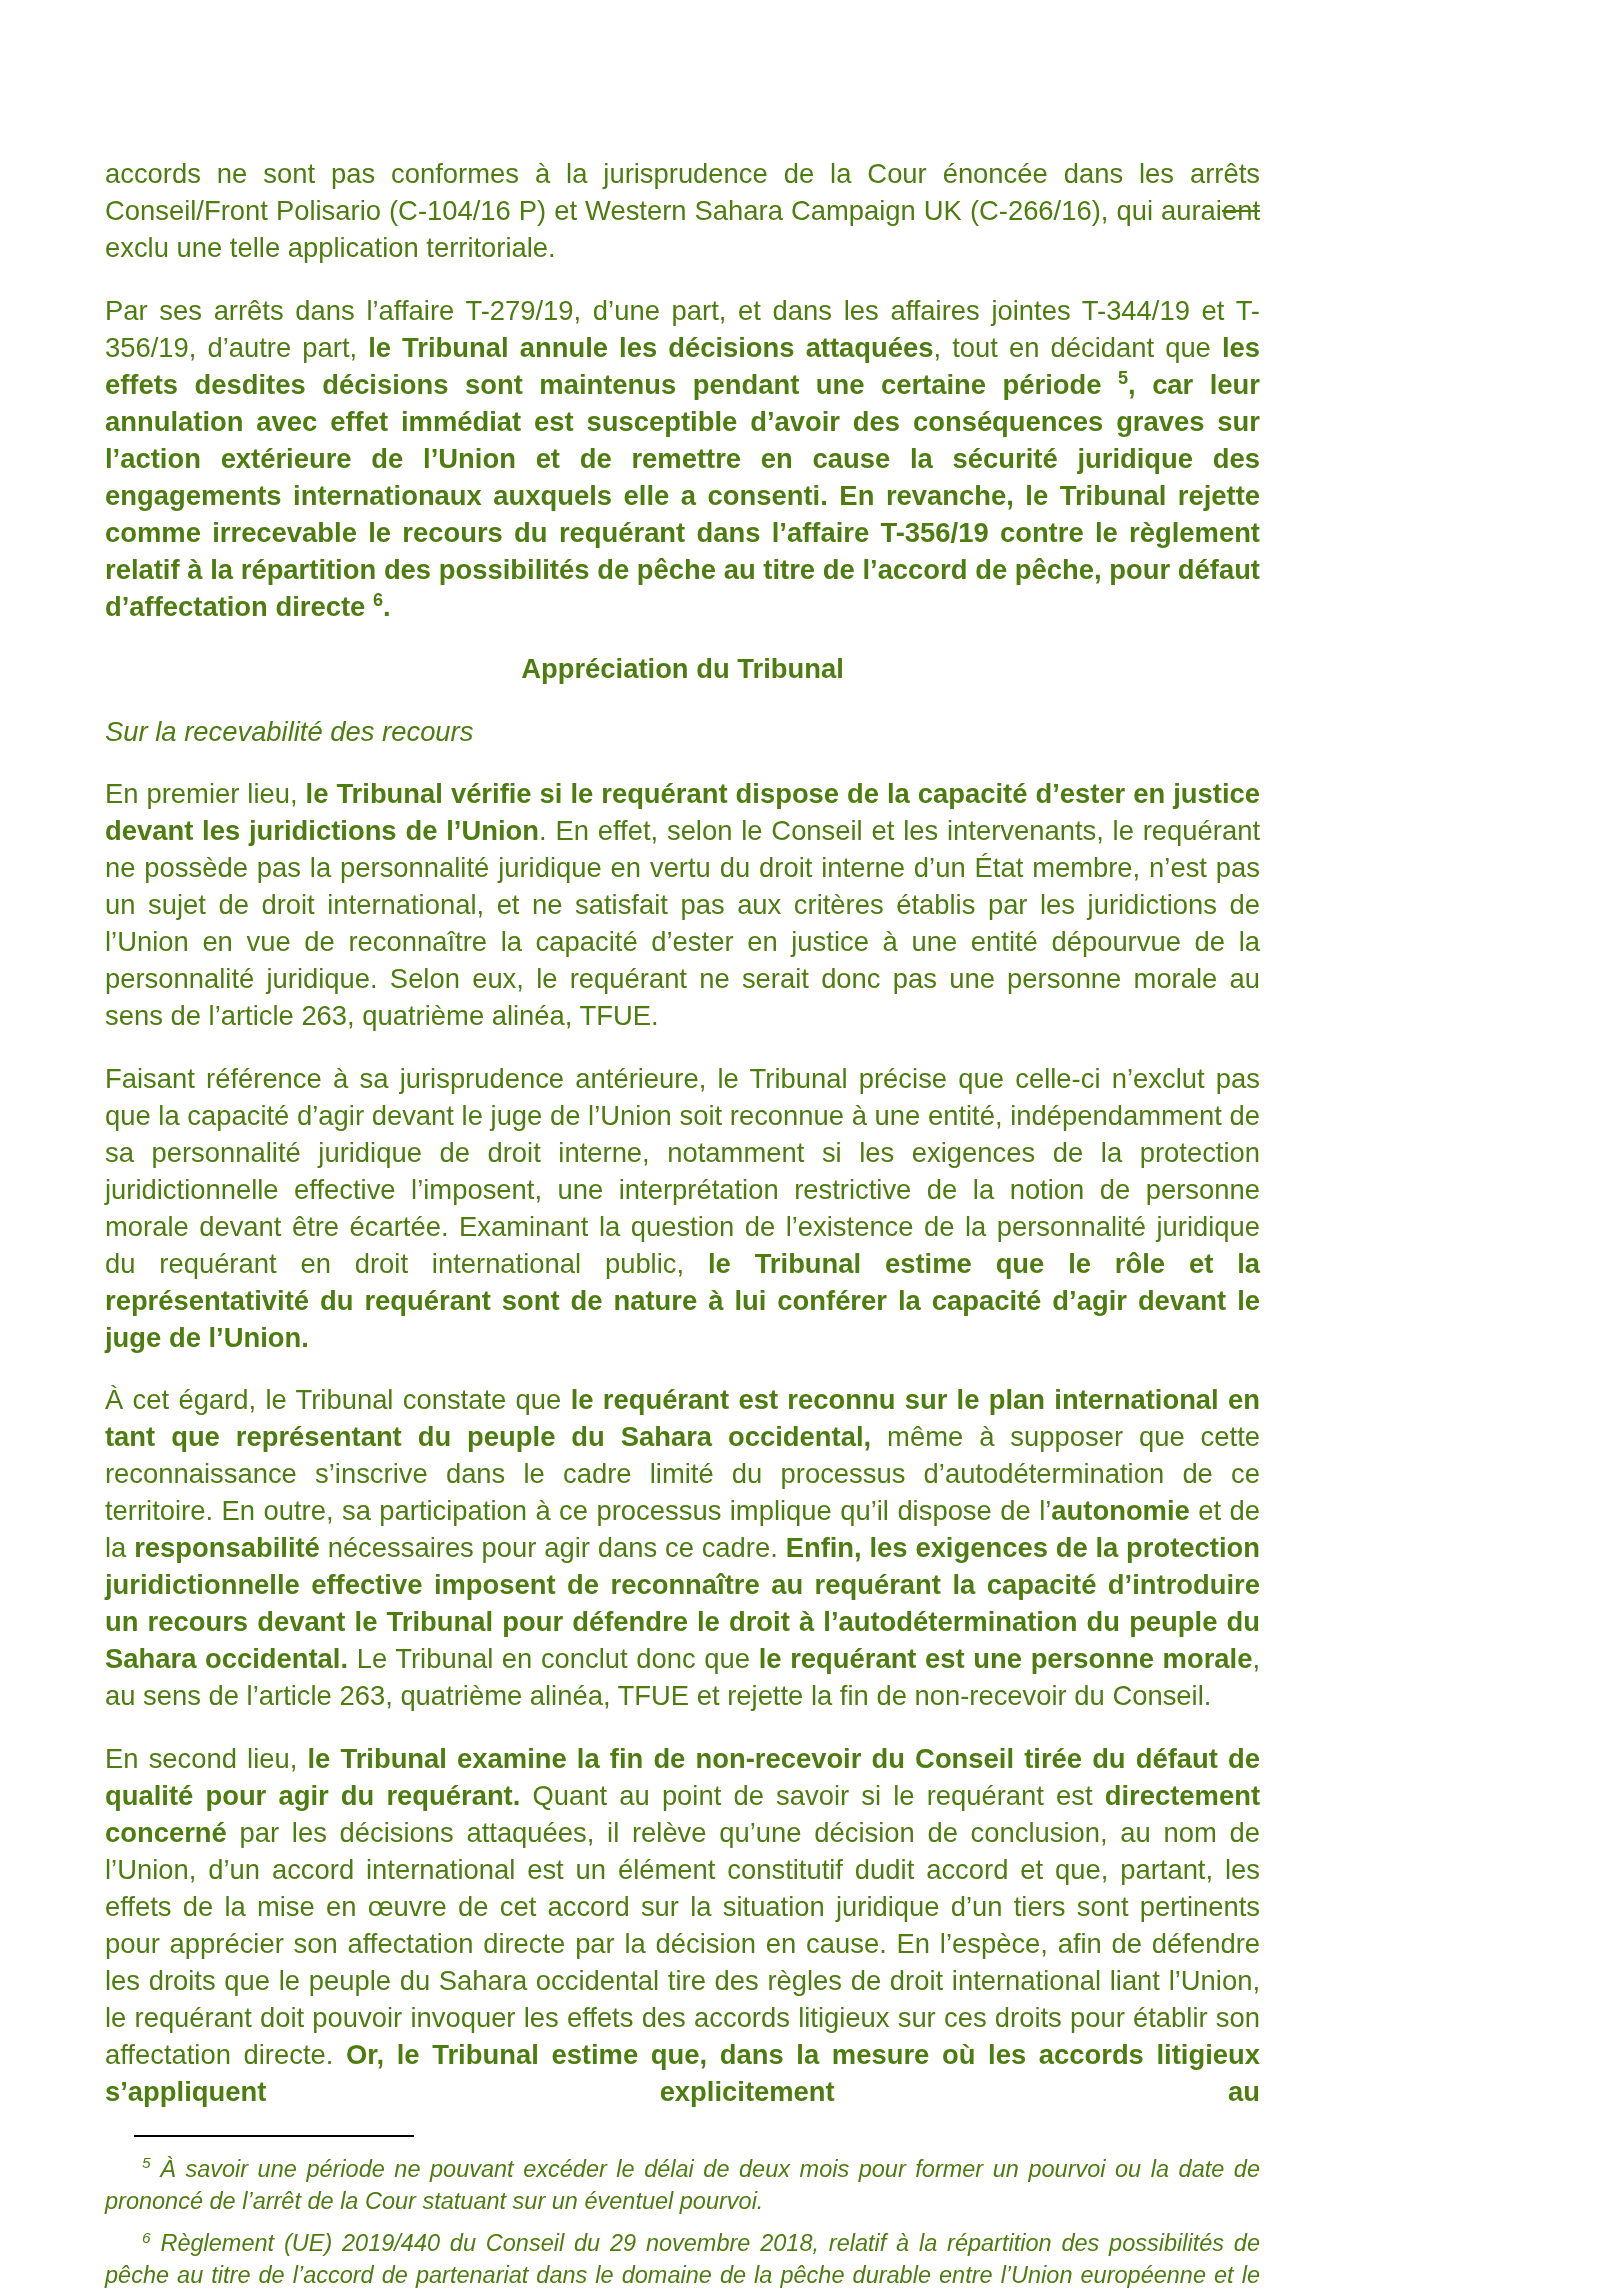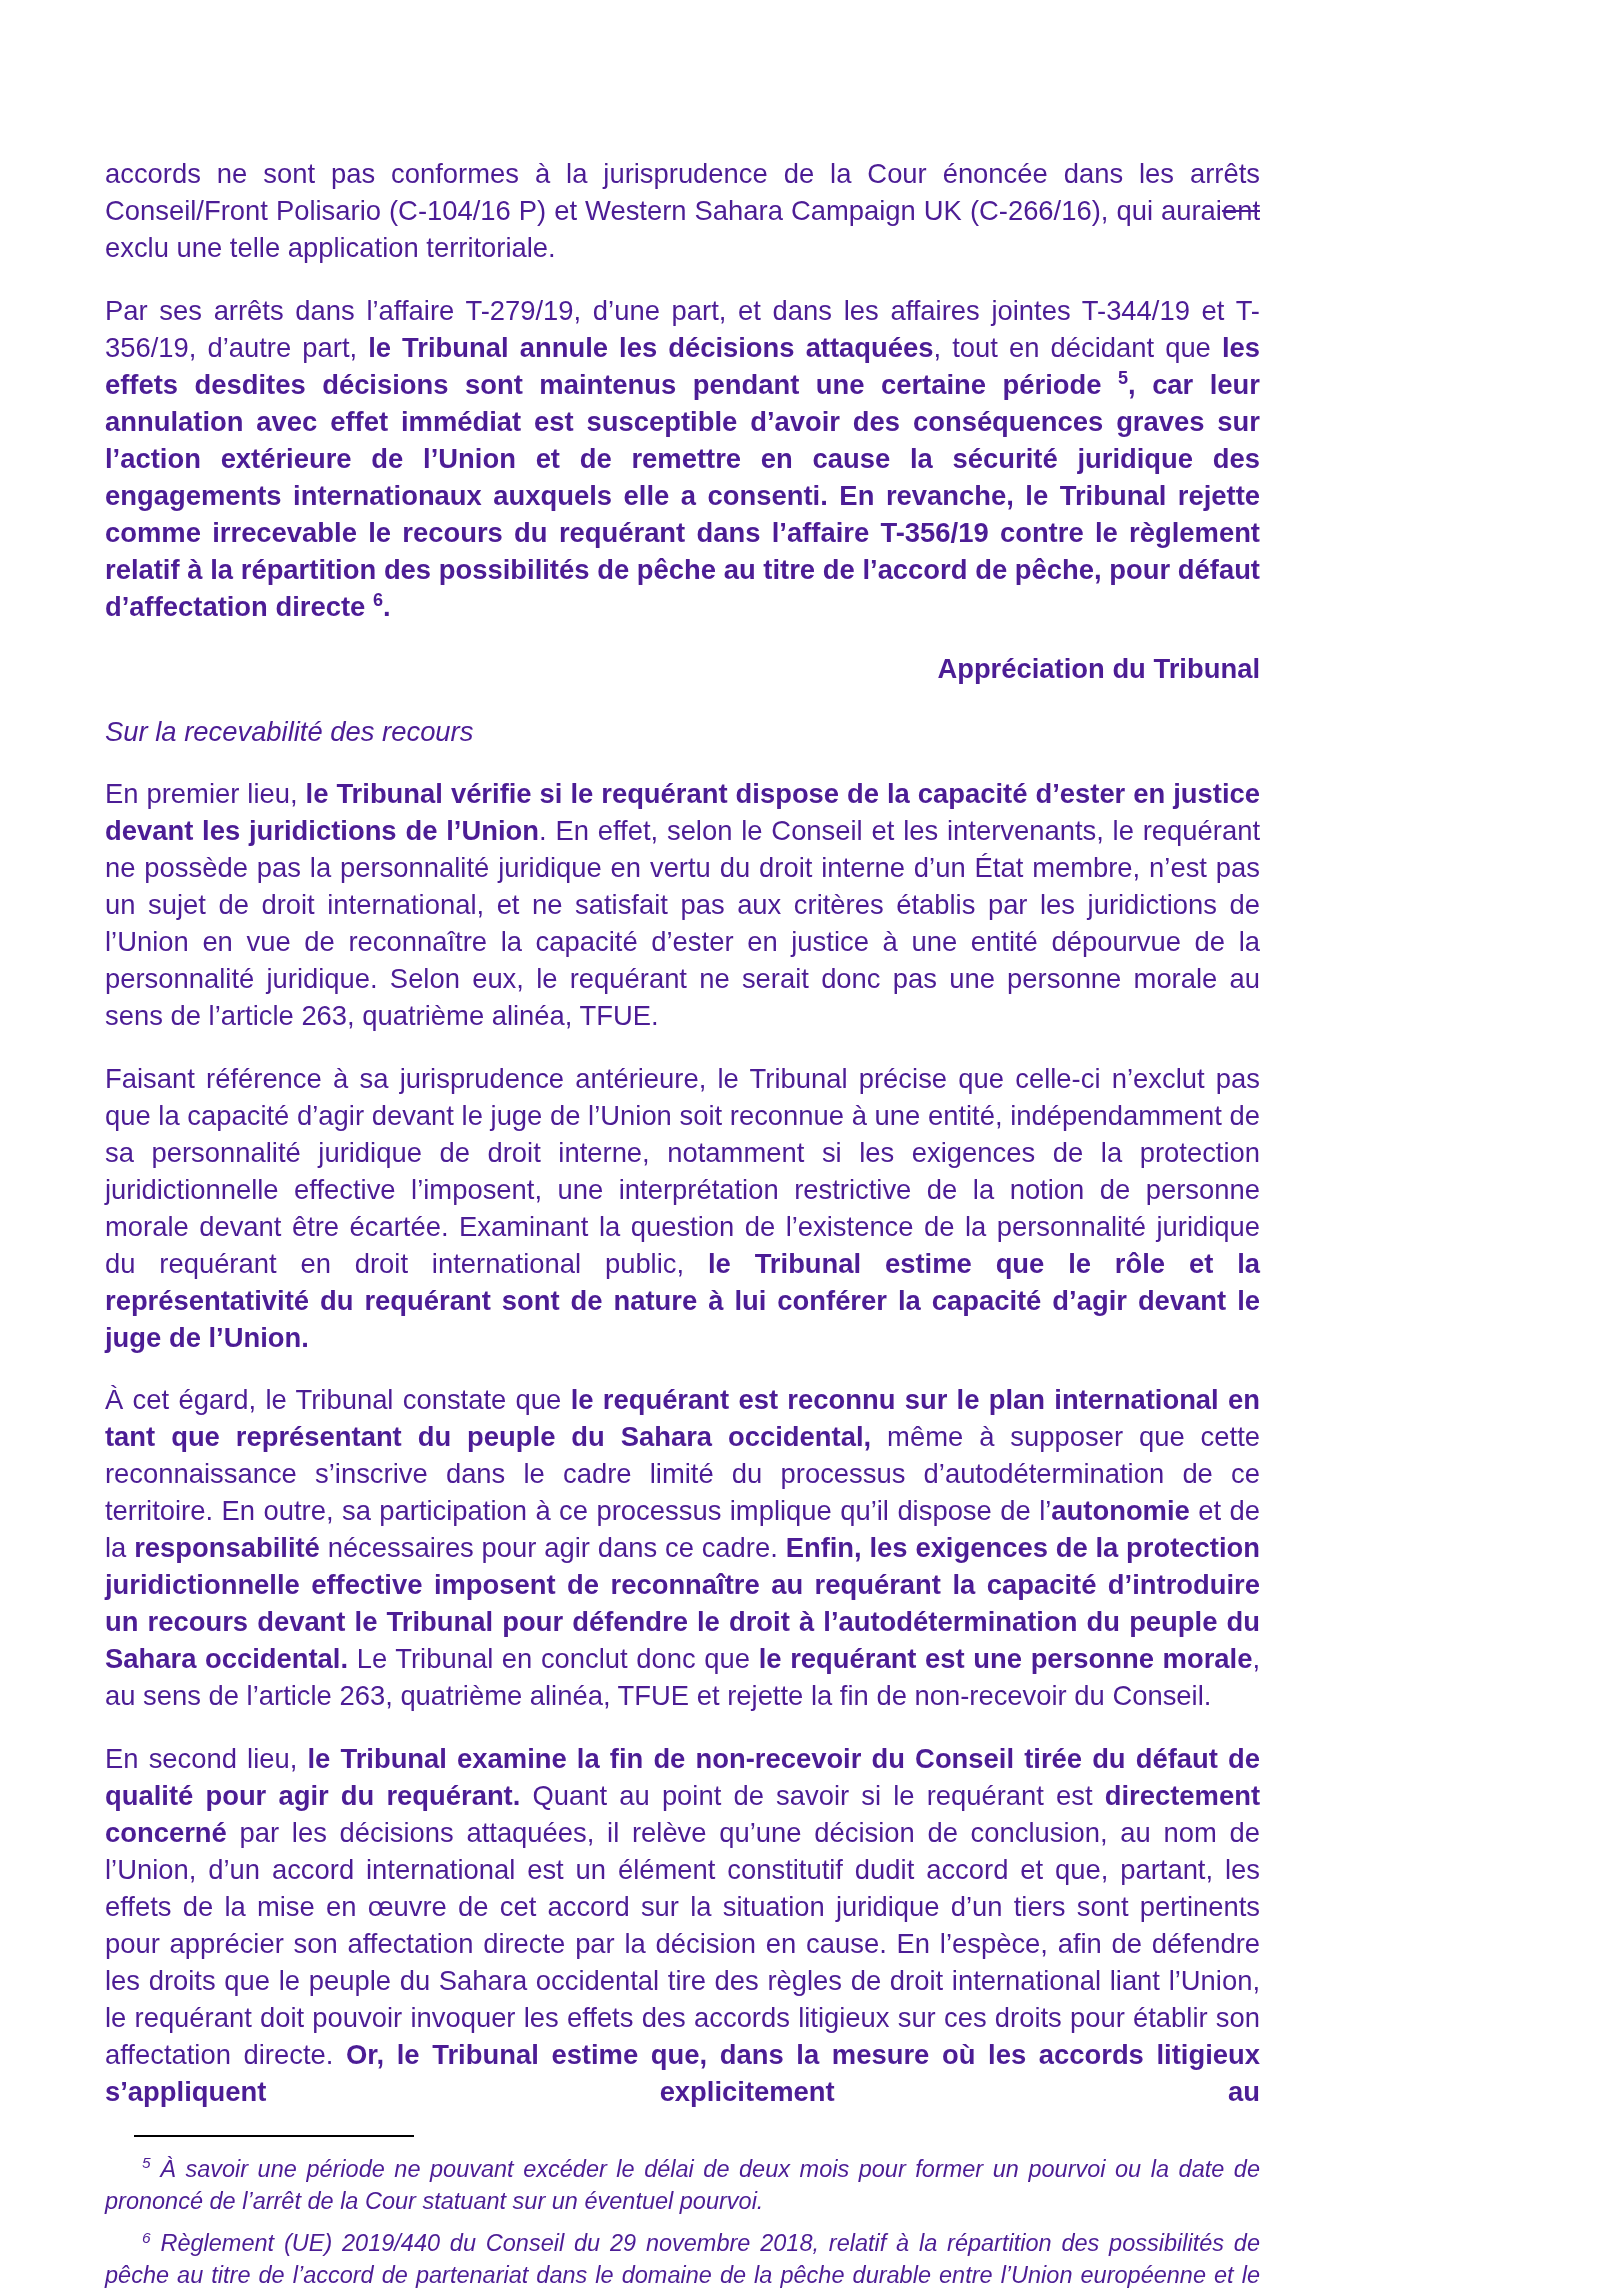--- a/index.html
+++ b/index.html
@@ -2,28 +2,28 @@
 <html lang="fr"><head>
 <meta charset="utf-8">
 <style>
   html,body{margin:0;padding:0;background:#fff;}
   body{width:1621px;height:2293px;overflow:hidden;}
   .page{
     box-sizing:border-box;
     width:1364px;height:2293px;
     padding:155px 104px 39px 105px;
     background:#ffffff;
-    color:#4c1d95;
+    color:#4d7c0f;
     font-family:"Liberation Sans","DejaVu Sans",sans-serif;
     font-size:27.4px;
     line-height:37px;
   }
   p.body-par{margin:0 0 25.5px 0;text-align:justify;}
   p.body-par.justify-last{text-align-last:justify;}
-  p.heading{margin:0 0 25.5px 0;text-align:right;font-weight:bold;}
+  p.heading{margin:0 0 25.5px 0;text-align:center;font-weight:bold;}
   p.subheading{margin:0 0 25.5px 0;text-align:left;font-style:italic;}
   .b{font-weight:bold;}
   .i{font-style:italic;}
   .s{text-decoration:line-through;}
   sup.ref{font-size:66%;line-height:0;vertical-align:baseline;position:relative;top:-0.55em;}
   .footnotes{margin-top:9.8px;font-size:23.5px;line-height:32px;font-style:italic;}
   .fn-separator{width:280px;margin:0 0 15.7px 29px;border-top:2.9px solid #000;}
   p.footnote{margin:0 0 10.8px 0;text-align:justify;text-indent:37px;}
 </style>
 </head>

